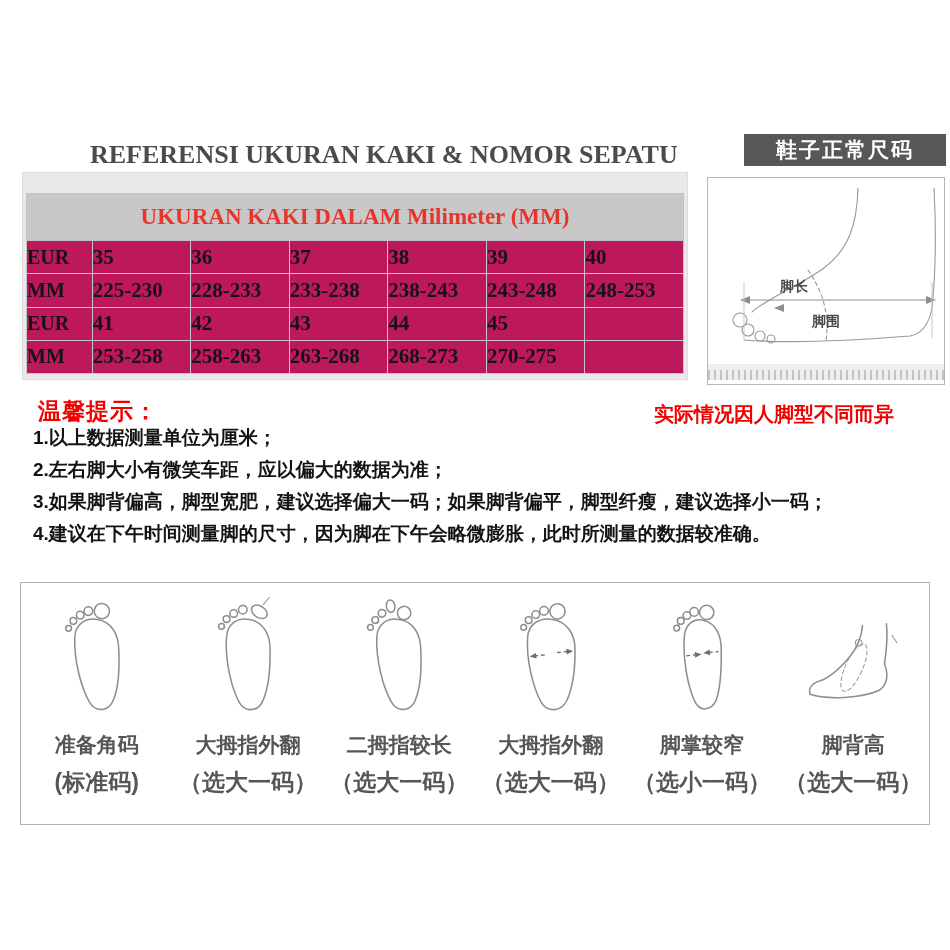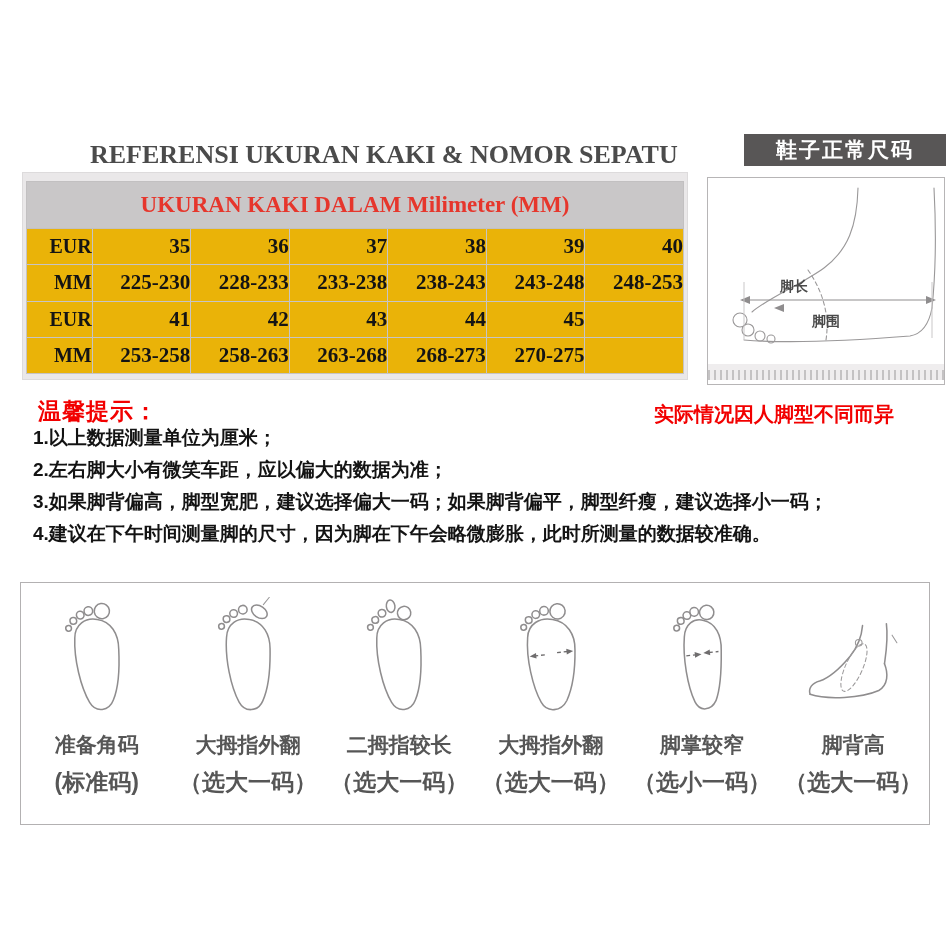--- a/index.html
+++ b/index.html
@@ -19,29 +19,29 @@
   .badge{
     position:absolute;left:744px;top:134px;width:202px;height:32px;
     background:#585656;color:#ffffff;font-size:21px;font-weight:bold;
     display:flex;align-items:center;justify-content:center;letter-spacing:2px;
   }
 
   
   .table-wrap{
     position:absolute;left:22px;top:172px;width:666px;height:208px;
     background:#eae8e9;border:1px solid #dddbdc;box-sizing:border-box;
-    padding:8px 3px 5px 3px;
+    padding:20px 3px 5px 3px;
   }
   table.size{width:100%;height:100%;border-collapse:collapse;table-layout:fixed;}
   table.size th{
     background:#c9c7c8;color:#e6362c;font-family:"Liberation Serif",serif;
     font-weight:bold;font-size:23px;height:44px;border:1px solid #c2c0c1;
   }
   table.size td{
-    background:#eab308;border:1px solid #c6c4c5;text-align:right;
+    background:#be185d;border:1px solid #c6c4c5;text-align:left;
     font-family:"Liberation Serif",serif;font-weight:bold;color:#141414;
     font-size:21px;padding:0;
   }
   table.size td.rowlabel{font-size:20px;}
   table.size col.lab{width:10%;}
 
   
   .foot-diagram{
     position:absolute;left:707px;top:177px;width:238px;height:208px;
     border:1px solid #b7b5b6;background:#ffffff;box-sizing:border-box;

